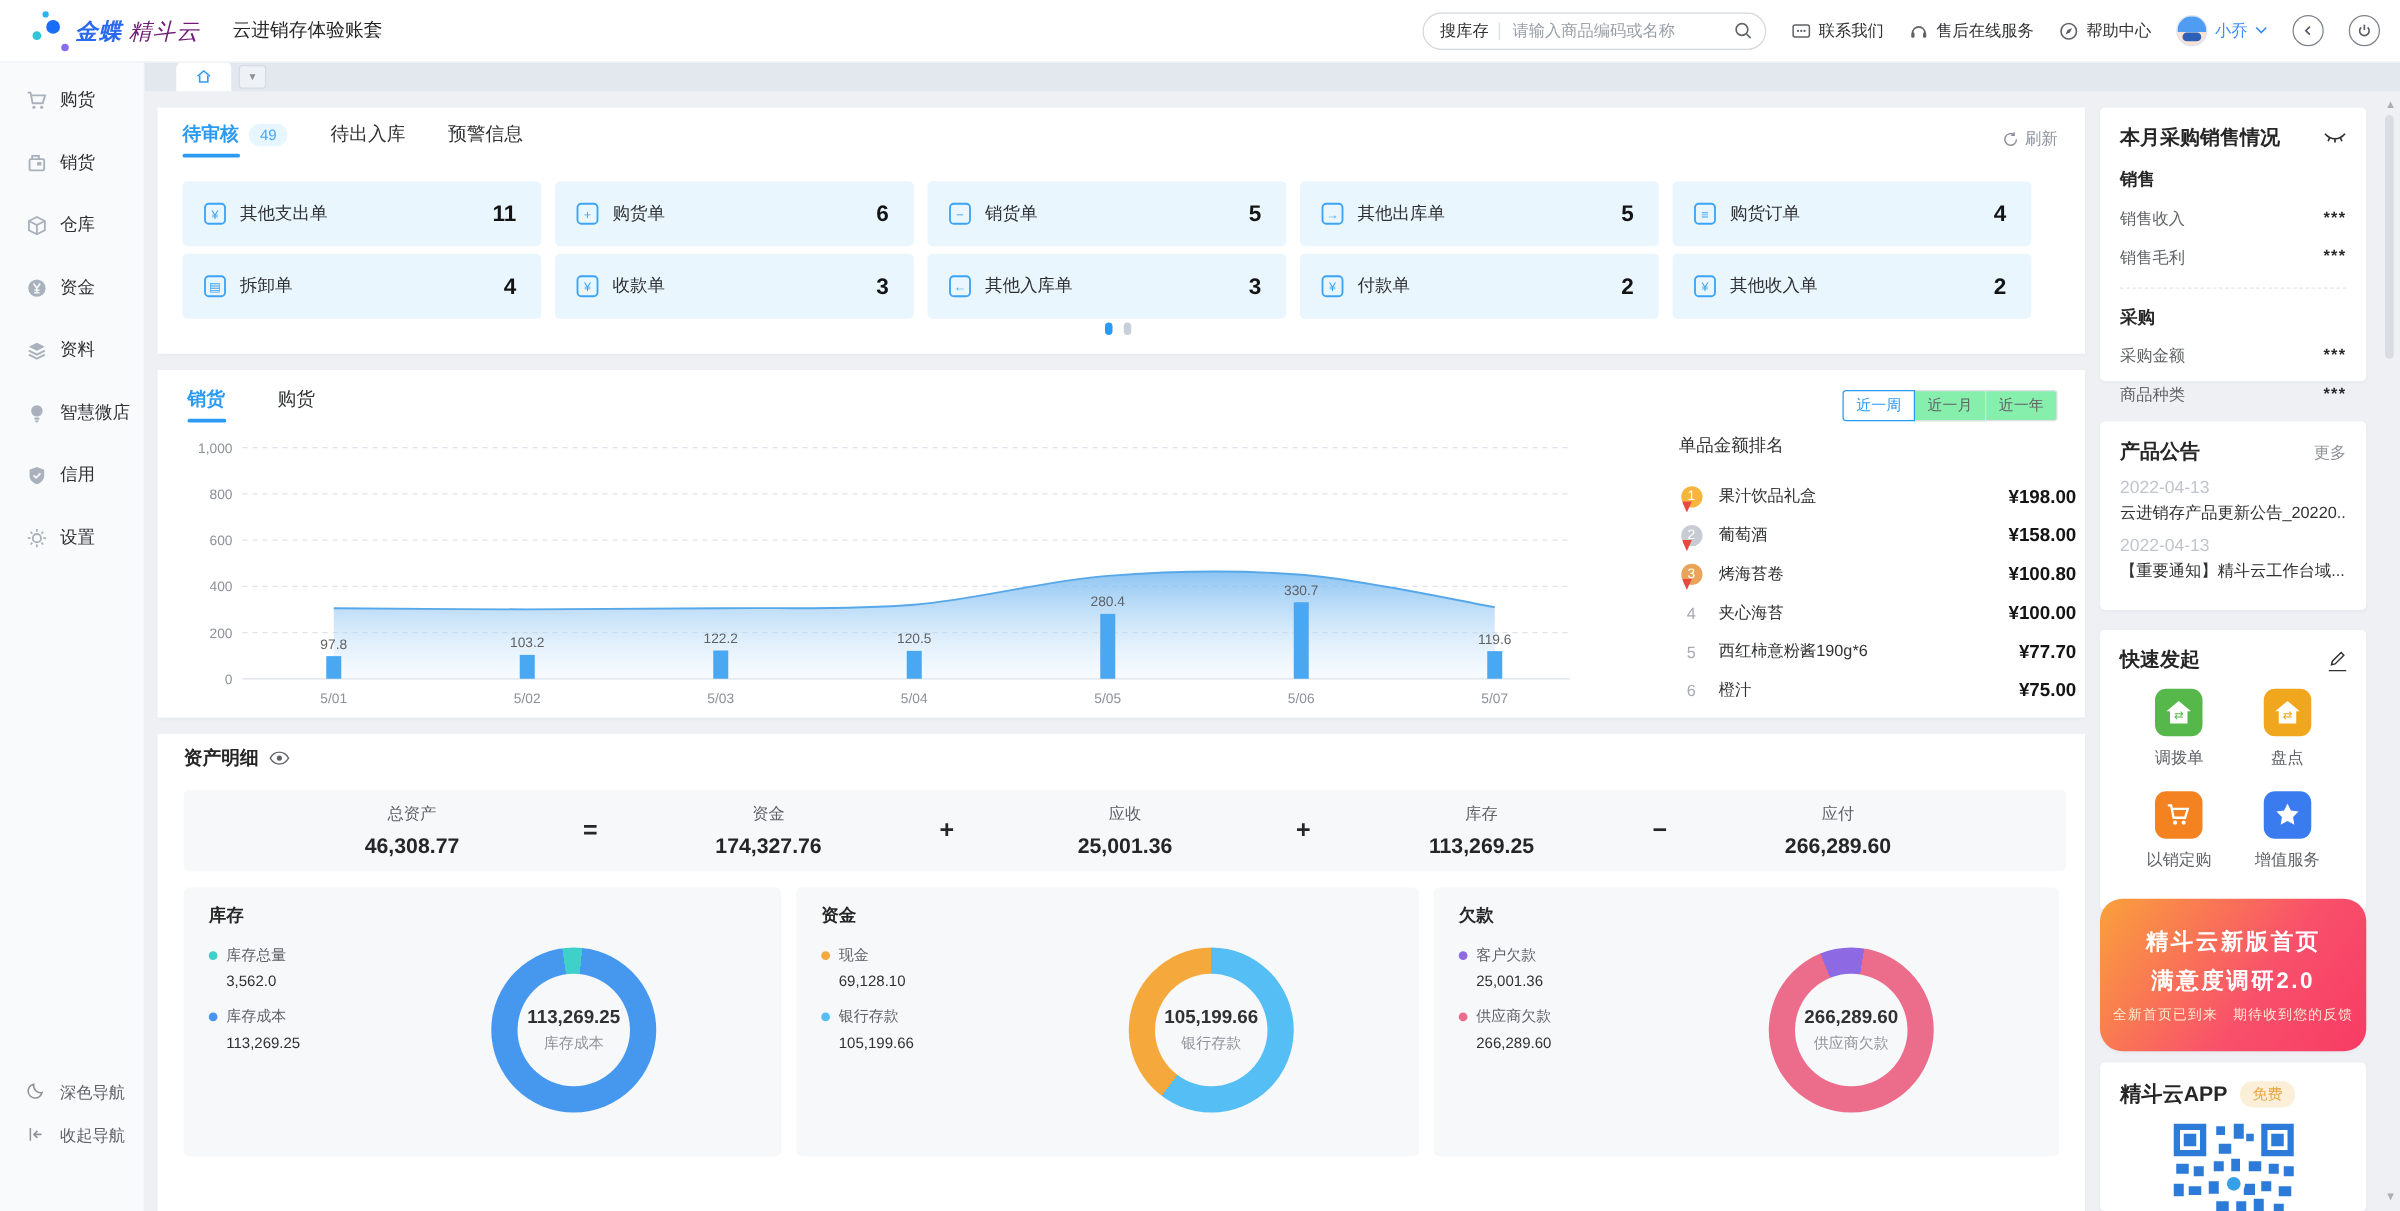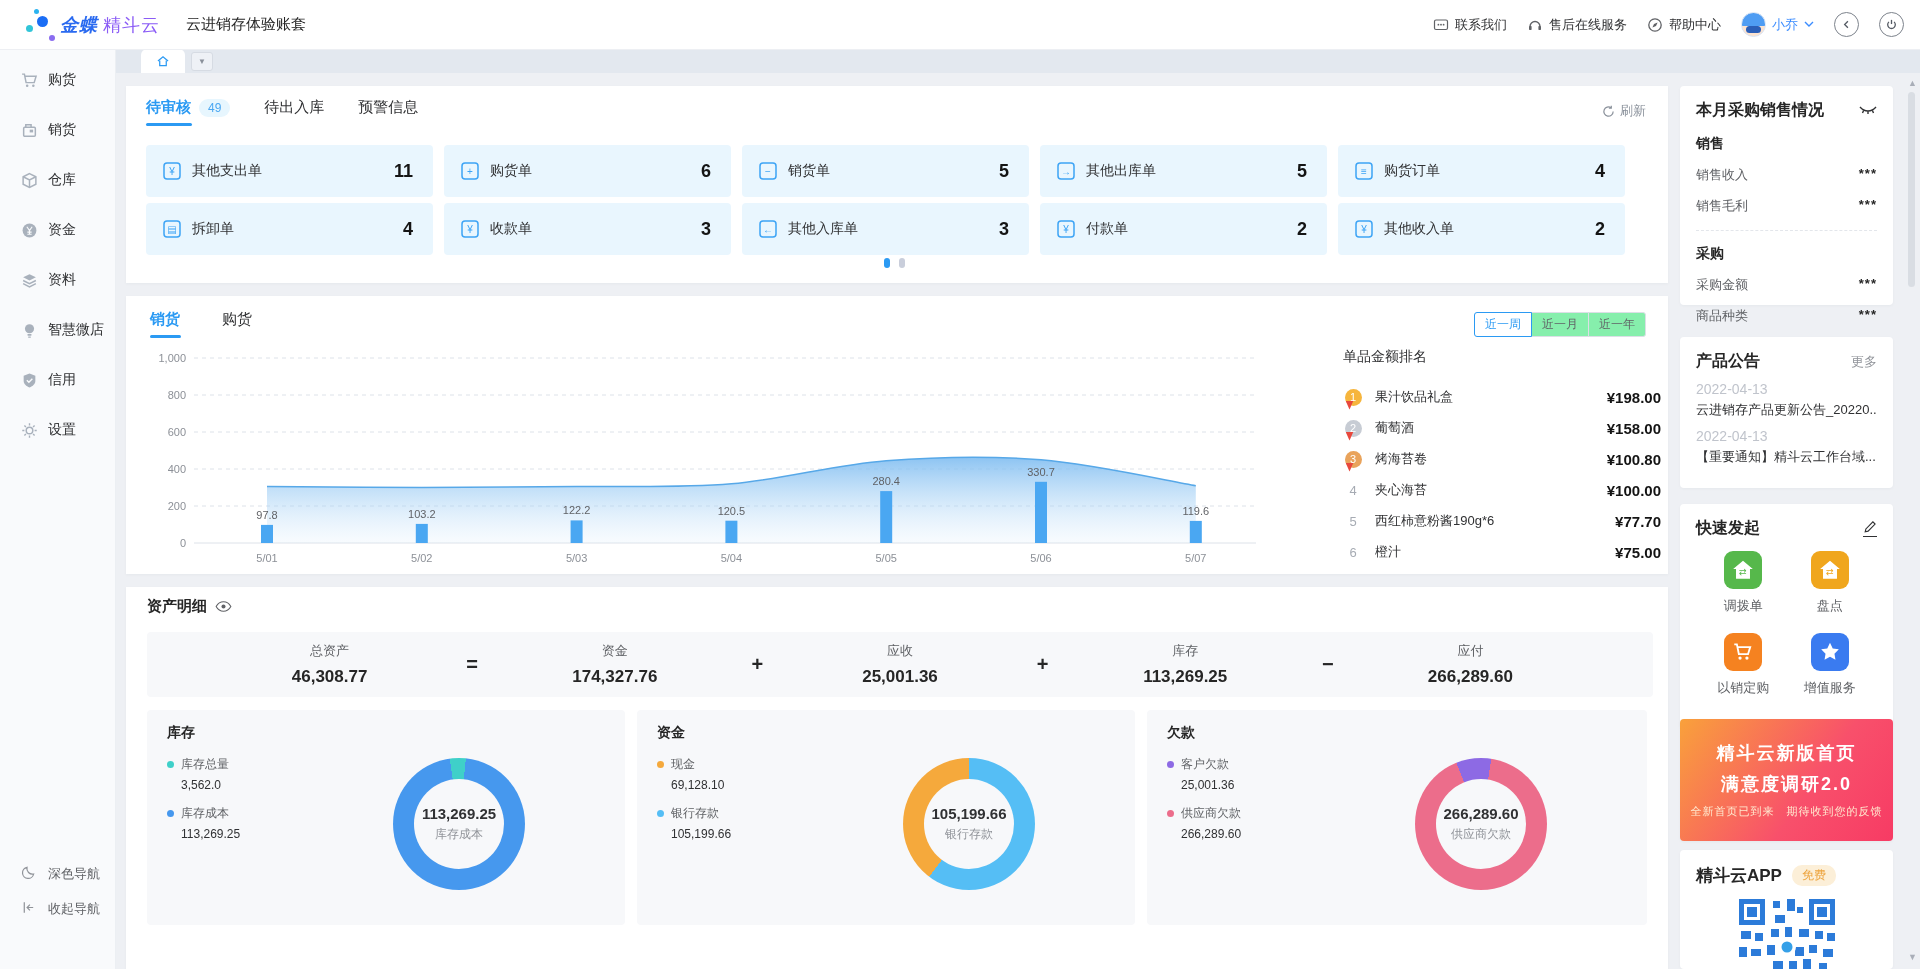--- a/index.html
+++ b/index.html
@@ -9,21 +9,21 @@
   
   .topbar{position:absolute;top:0;left:0;right:0;height:49px;background:#fff;display:flex;align-items:center;z-index:9;border-bottom:1px solid #edeff3;}
   .logo{display:flex;align-items:center;margin-left:22px;cursor:pointer}
   .ldots{position:relative;width:38px;height:42px}
   .ld{position:absolute;border-radius:50%}
   .ld1{width:5px;height:5px;background:#2bb3f0;left:12px;top:5px}
   .ld2{width:11px;height:11px;background:#1a6df5;left:15px;top:12px}
   .ld3{width:7px;height:7px;background:#31c5d8;left:4px;top:21px}
   .ld4{width:6px;height:6px;background:#8a6cf0;left:27px;top:31px}
   .lg-cn{font-size:18px;font-weight:bold;font-style:italic;color:#2a6af0;letter-spacing:1px}
-  .lg-prod{font-size:18px;color:#8b5cf6;margin-left:5px;letter-spacing:1px}
+  .lg-prod{font-size:18px;font-style:italic;color:#701a75;margin-left:5px;letter-spacing:1px}
   .acct{margin-left:26px;font-size:15px;color:#262626}
   .hright{margin-left:auto;display:flex;align-items:center;gap:20px;margin-right:16px}
   .searchbox{width:250px;height:28px;border:1px solid #d4d7dd;border-radius:15px;display:flex;align-items:center;padding:0 10px 0 13px;background:#fff}
   .scope{font-size:13px;color:#303133;white-space:nowrap;cursor:pointer}
   .sdiv{width:1px;height:14px;background:#dcdfe4;margin:0 8px}
   .searchbox input{border:none;outline:none;flex:1;min-width:0;font-size:13px;color:#333;background:transparent}
   .searchbox input::placeholder{color:#9aa0a8}
   .hlink{display:flex;align-items:center;gap:6px;font-size:13px;color:#303133;cursor:pointer;white-space:nowrap}
   .huser{display:flex;align-items:center;gap:6px;cursor:pointer}
   .avatar{width:23px;height:23px;border-radius:50%;background:linear-gradient(180deg,#4f9df3 55%,#fde3cf 55%);border:1px solid #d8e4f5;position:relative;overflow:hidden}
@@ -101,21 +101,21 @@
   .lg-val{font-size:12px;color:#303133;margin:5px 0 0 14px}
   .donut{position:absolute;top:48px;right:100px;width:132px;height:132px;border-radius:50%}
   .dhole{position:absolute;left:50%;top:50%;transform:translate(-50%,-50%);width:90px;height:90px;border-radius:50%;background:#f7f8fa;display:flex;flex-direction:column;align-items:center;justify-content:center;gap:4px}
   .dhole b{font-size:15px;color:#303133}
   .dhole span{font-size:12px;color:#909399}
   
   .rcard{position:absolute;left:1680px;width:213px;background:#fff;border-radius:4px;box-shadow:0 1px 3px rgba(31,45,61,.04)}
   #rc-monthly{top:86px;height:219px}
   #rc-ann{top:337px;height:151px}
   #rc-quick{top:504px;height:224px}
-  #rc-banner{top:719px;height:122px;border-radius:4px;overflow:hidden;background:linear-gradient(125deg,#f9a13b,#f8506b 60%,#f73b64)}
+  #rc-banner{top:719px;height:122px;border-radius:18px;overflow:hidden;background:linear-gradient(125deg,#f9a13b,#f8506b 60%,#f73b64)}
   #rc-app{top:850px;height:119px;overflow:hidden}
   .rc-title{display:flex;align-items:center;justify-content:space-between;padding:14px 16px 0;font-size:16px;font-weight:bold;color:#262626}
   .msec h4{font-size:14px;color:#262626;font-weight:bold;margin:14px 16px 0}
   .mrow{display:flex;justify-content:space-between;font-size:13px;color:#606266;margin:13px 16px 0}
   .mrow b{color:#262626;letter-spacing:1px}
   .mdiv{border-top:1px dashed #e3e6eb;margin:15px 16px 0}
   .more{font-size:13px;color:#909399;font-weight:normal;cursor:pointer}
   .ann-item{padding:0 16px;margin-top:9px;cursor:pointer}
   .ann-date{font-size:14px;color:#c0c4cc}
   .ann-text{font-size:13px;color:#303133;margin-top:4px;white-space:nowrap;overflow:hidden}
@@ -147,20 +147,31 @@
         <i class="ld ld1"></i>
           <i class="ld ld2"></i>
           <i class="ld ld3"></i>
           <i class="ld ld4"></i>
       </span>
       <span class="lg-cn">金蝶</span>
       <span class="lg-prod">精斗云</span>
     </div>
     <div class="acct">云进销存体验账套</div>
     <div class="hright">
+      <div class="searchbox">
+        <span class="scope">搜库存</span>
+        <span class="sdiv"></span>
+        <input placeholder="请输入商品编码或名称" style="">
+        <span>
+          <svg width="15" height="15" viewBox="0 0 16 16">
+              <circle cx="7" cy="7" r="5" fill="none" stroke="#606266" stroke-width="1.4"></circle>
+              <path d="M11 11l3.4 3.4" stroke="#606266" stroke-width="1.4"></path>
+            </svg>
+        </span>
+      </div>
       <div class="hlink">
         <span>
             <svg width="16" height="16" viewBox="0 0 16 16">
               <rect x="1.5" y="3" width="13" height="9.5" rx="1.5" fill="none" stroke="#606266" stroke-width="1.2"></rect>
               <circle cx="5.4" cy="7.7" r=".9" fill="#606266"></circle>
               <circle cx="8" cy="7.7" r=".9" fill="#606266"></circle>
               <circle cx="10.6" cy="7.7" r=".9" fill="#606266"></circle>
             </svg>
           </span>
         <span>联系我们</span>

